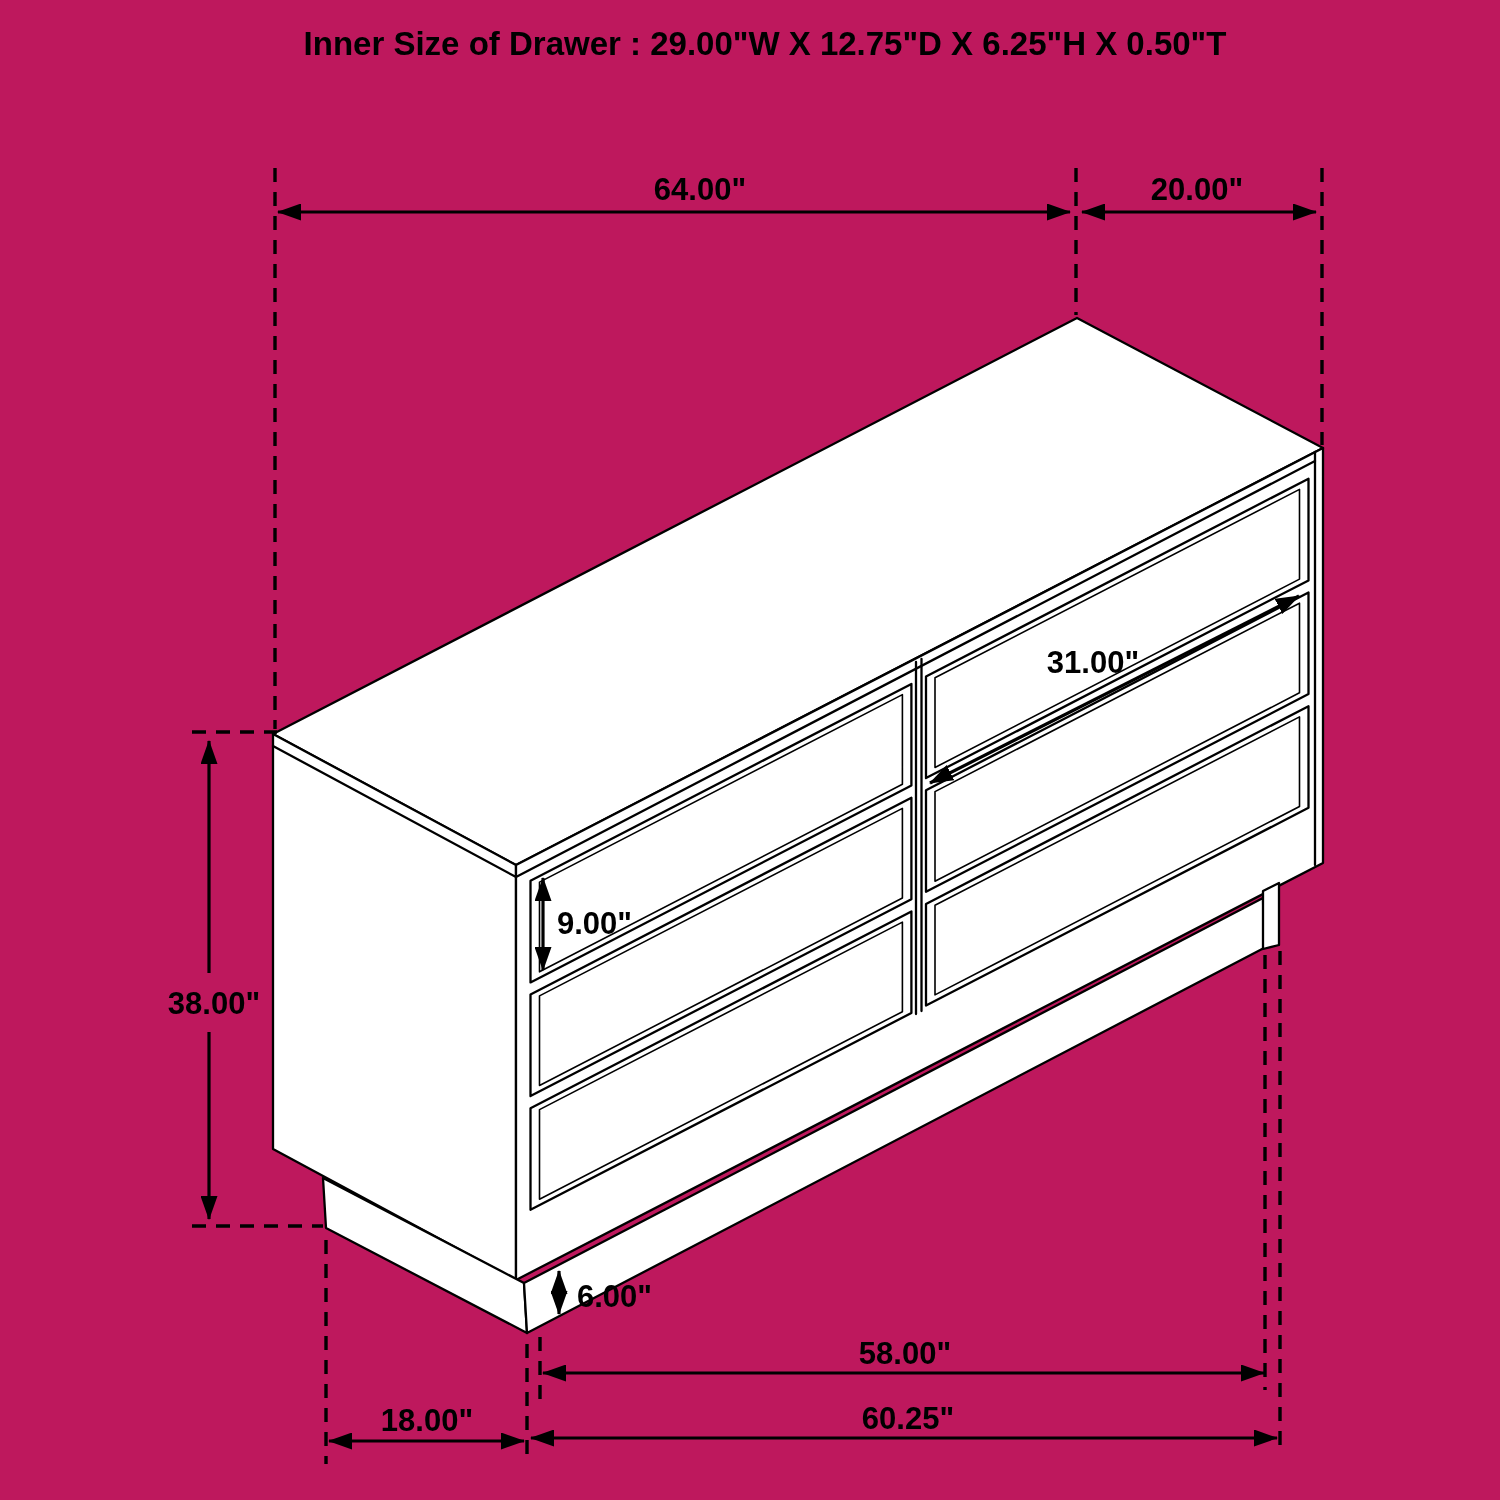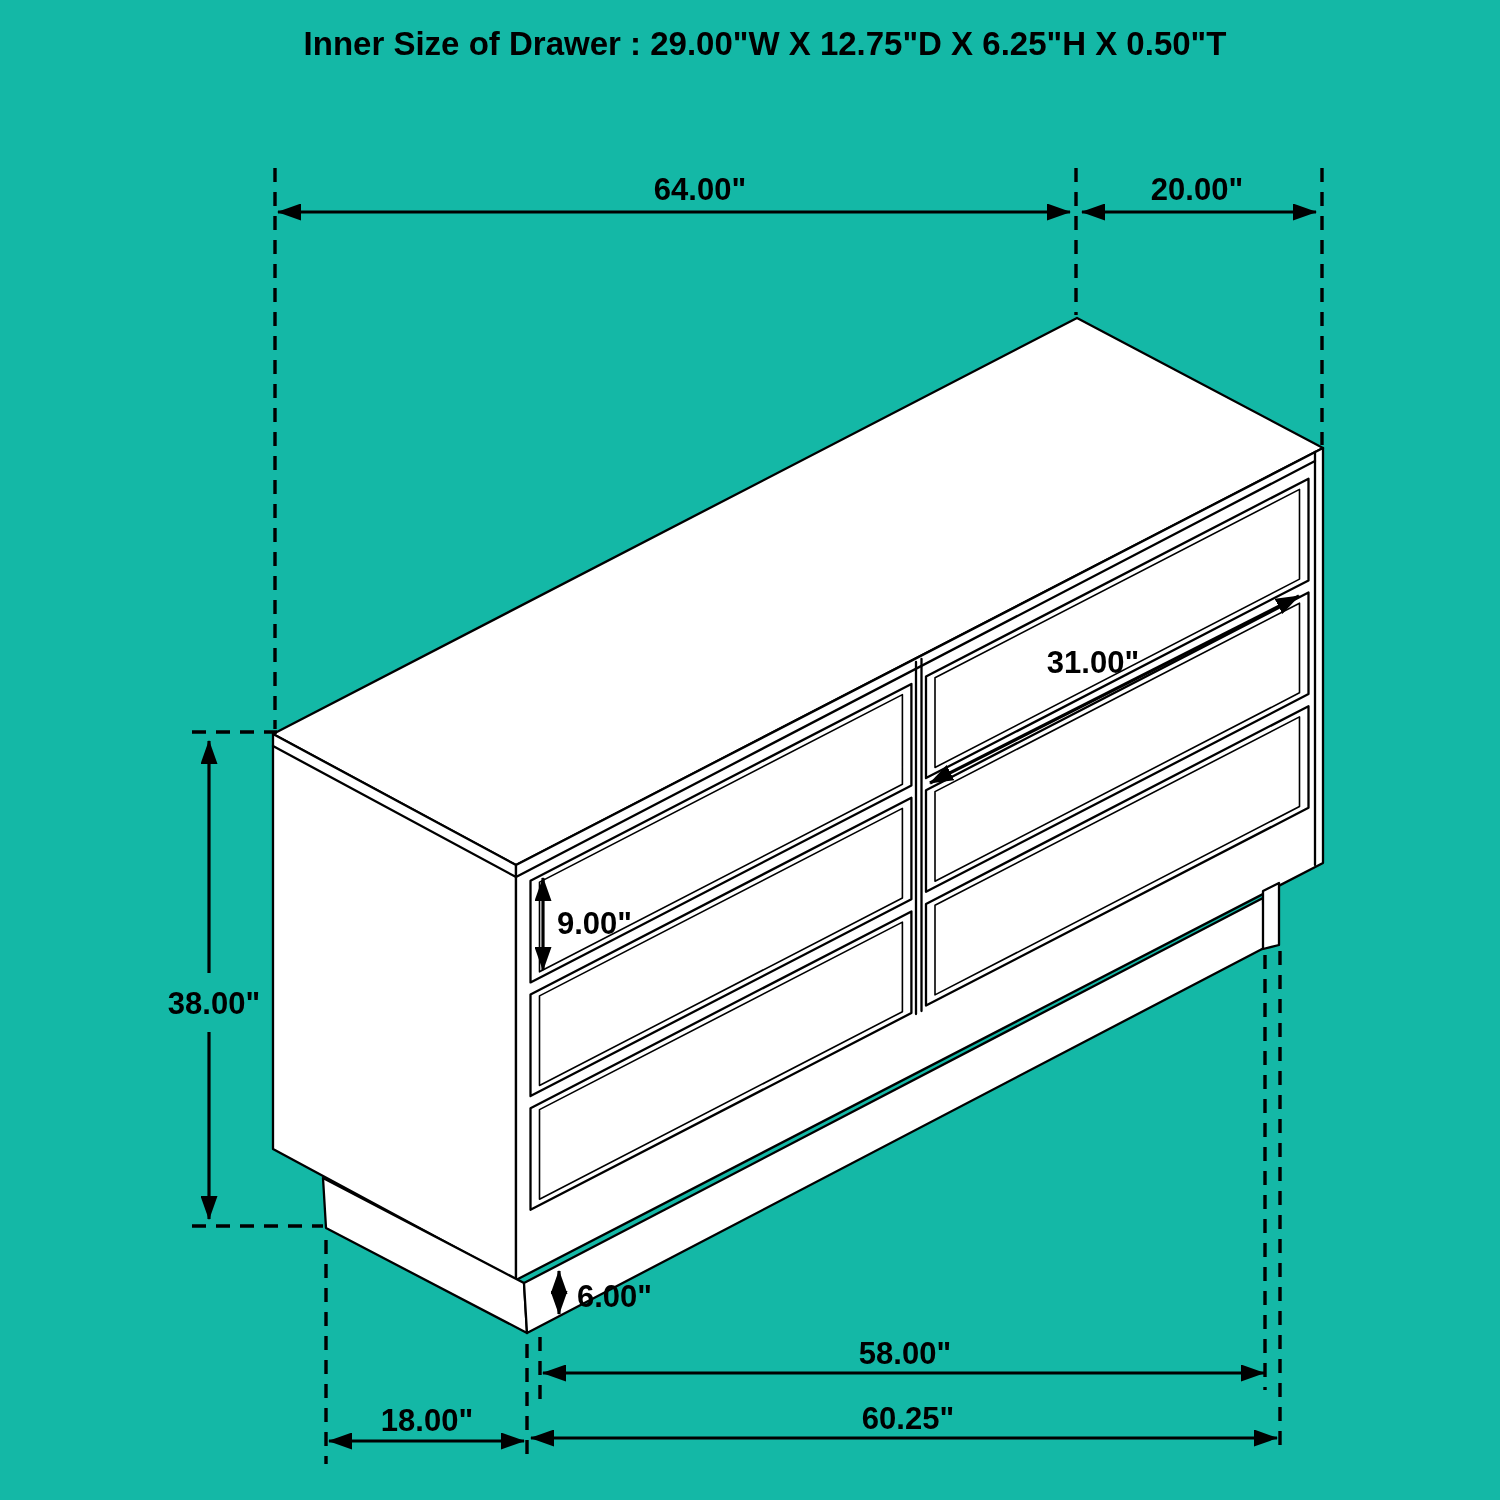--- a/index.html
+++ b/index.html
@@ -1,16 +1,16 @@
 <!DOCTYPE html>
 <html><head>
 <meta charset="utf-8">
 <style>
   html,body{margin:0;padding:0;background:#ffffff;}
-  .stage{position:relative;width:1500px;height:1500px;background:#14b8a6;overflow:hidden;
+  .stage{position:relative;width:1500px;height:1500px;background:#be185d;overflow:hidden;
          font-family:"Liberation Sans",sans-serif;text-align:center;}
   svg{display:block;}
   .dim-label{font-family:"Liberation Sans",sans-serif;font-weight:bold;font-size:31px;fill:#000;}
   .title-label{font-family:"Liberation Sans",sans-serif;font-weight:bold;font-size:33px;fill:#000;}
 </style>
 </head>
 <body>
 
 <div class="stage">
 <svg viewBox="0 0 1500 1500" width="1500" height="1500">

